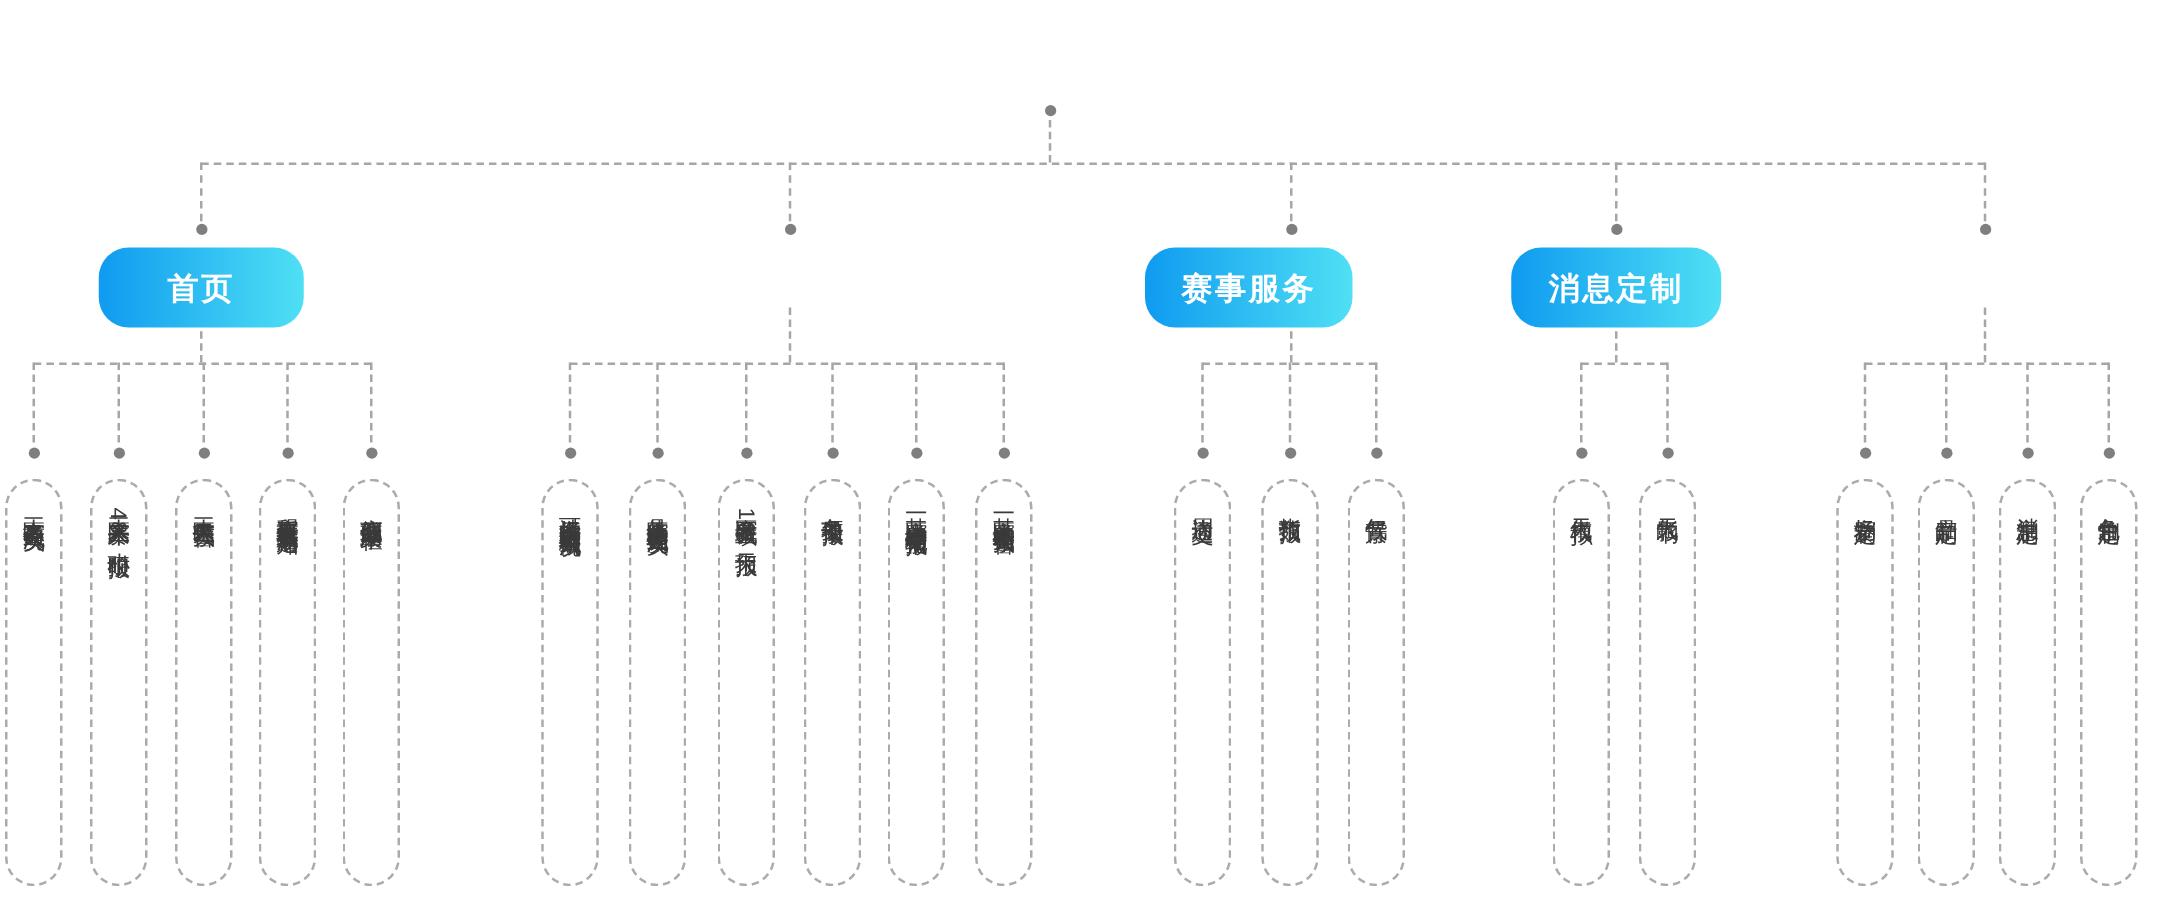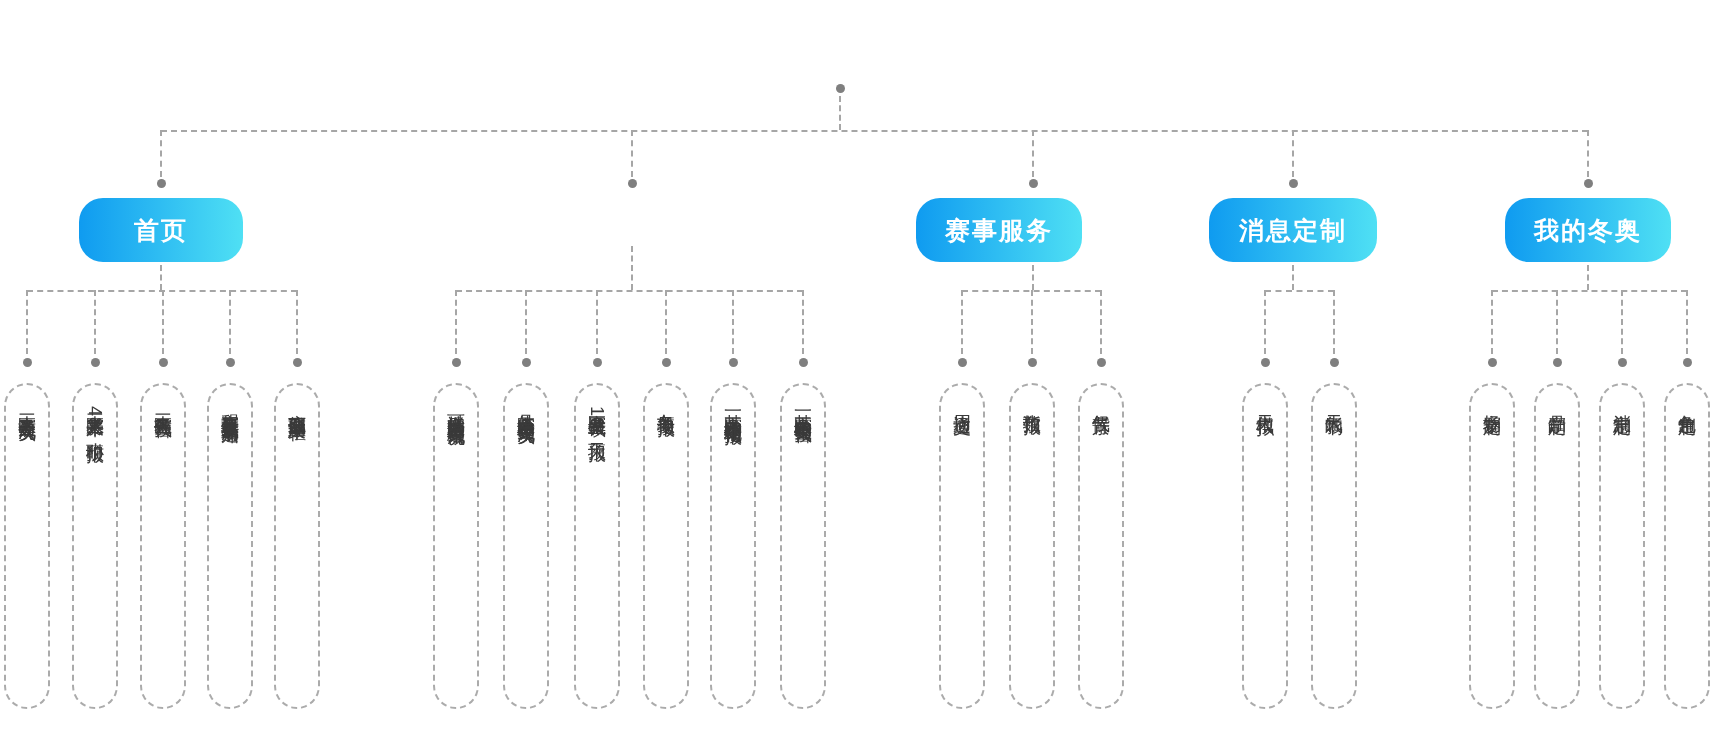--- a/index.html
+++ b/index.html
@@ -94,21 +94,20 @@
   <div class="dot" style="left:1330px;top:358px"></div>
   <div class="dot" style="left:1488px;top:358px"></div>
   <div class="dot" style="left:1553px;top:358px"></div>
   <div class="dot" style="left:1618px;top:358px"></div>
   <div class="dot" style="left:1683px;top:358px"></div>
 
 
   <div class="branch-pill" style="left:79px;width:164px">首页</div>
   <div class="branch-pill" style="left:916px;width:166px">赛事服务</div>
   <div class="branch-pill" style="left:1209px;width:168px">消息定制</div>
-  <div class="branch-pill" style="left:1505px;width:166px">我的冬奥</div>
 
   <div class="leaf" style="left:4px">
       <span class="leaf-text">三大赛区当前天气实况</span>
     </div>
   <div class="leaf" style="left:72px">
       <span class="leaf-text">三大赛区未来48小时预报</span>
     </div>
   <div class="leaf" style="left:140px">
       <span class="leaf-text">三大赛区天气预警</span>
     </div>

